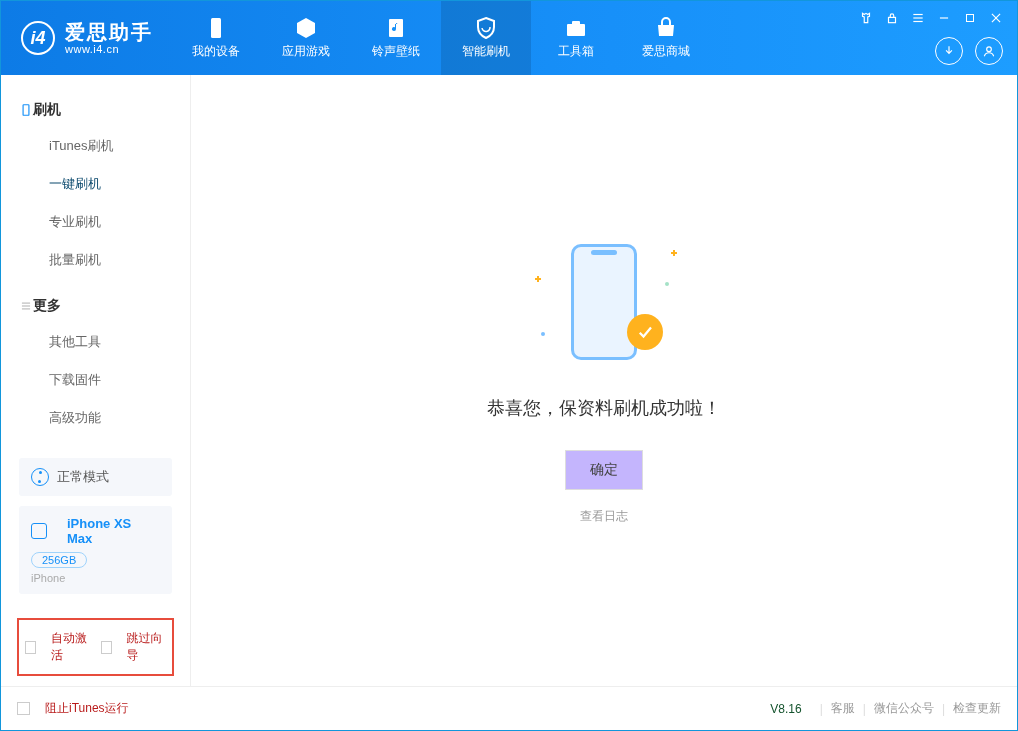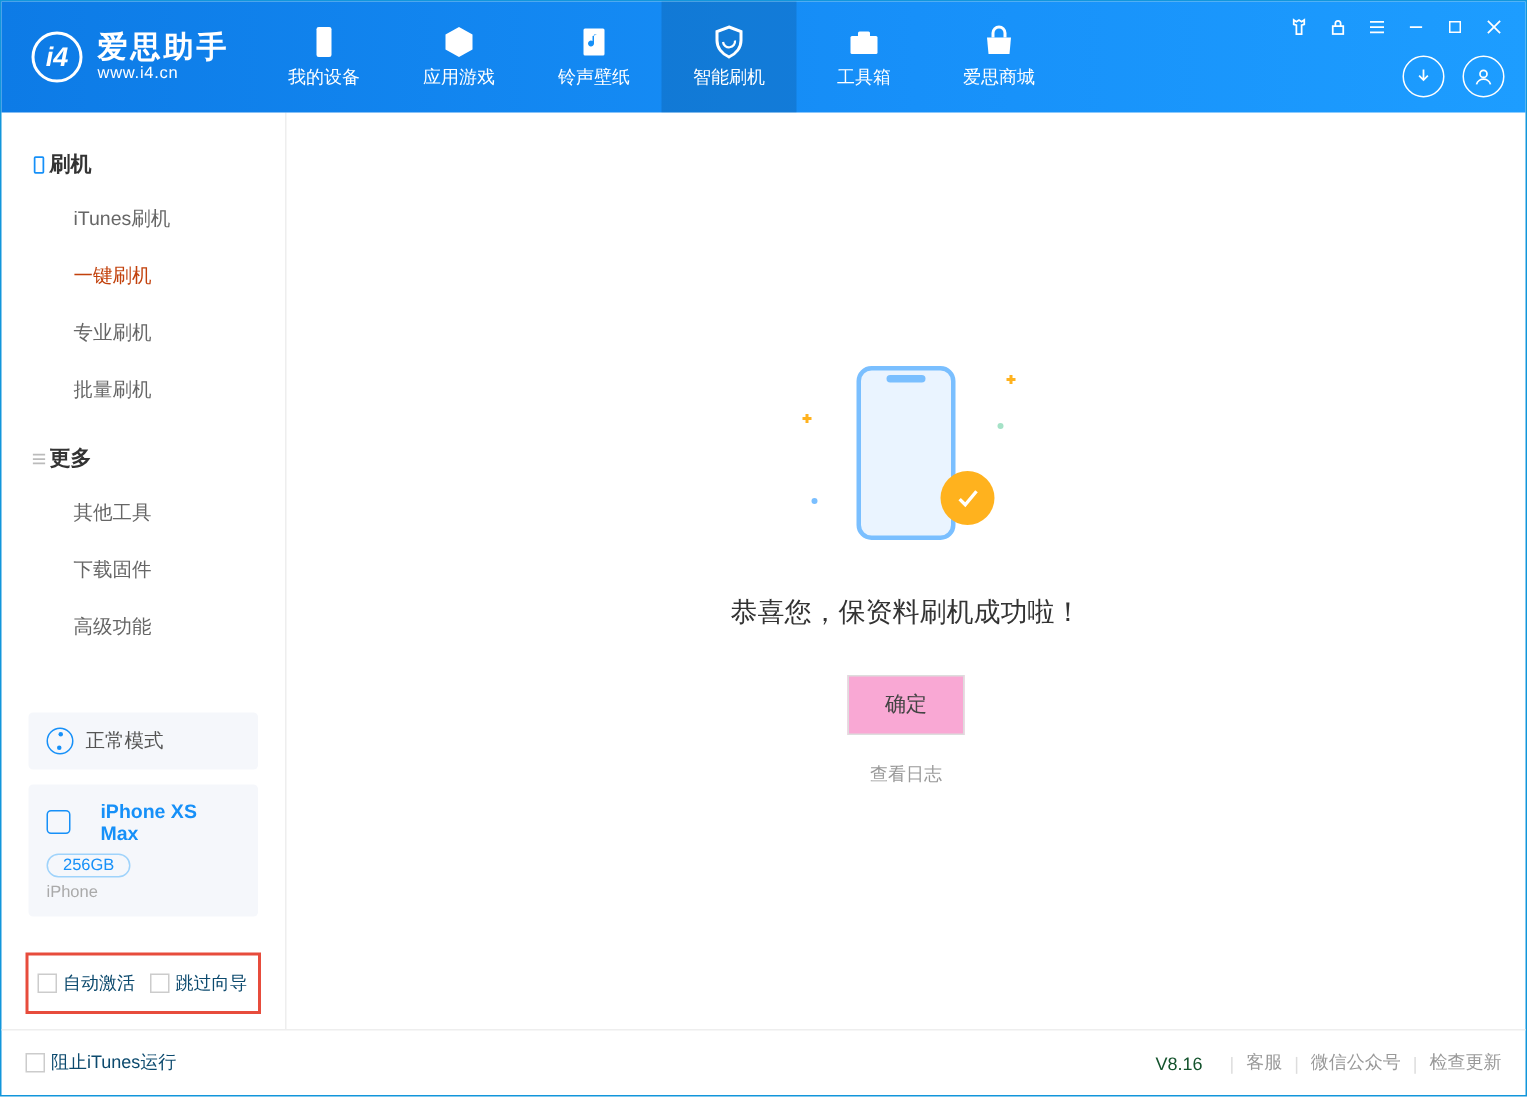--- a/index.html
+++ b/index.html
@@ -24,56 +24,56 @@
 .circle-btn { width: 28px; height: 28px; border: 1.5px solid #fff; border-radius: 50%; display: flex; align-items: center; justify-content: center; cursor: pointer; }
 .circle-btn svg { width: 14px; height: 14px; stroke: #fff; fill: none; stroke-width: 2; }
 
 
 .body { flex: 1; display: flex; min-height: 0; }
 .sidebar { width: 190px; border-right: 1px solid #eee; padding-top: 18px; display: flex; flex-direction: column; }
 .side-section { margin-bottom: 10px; }
 .side-head { display: flex; align-items: center; gap: 0; padding: 8px 18px; font-size: 14px; color: #333; font-weight: 600; }
 .side-head svg { width: 14px; height: 14px; }
 .side-item { padding: 10px 18px 10px 48px; font-size: 13px; color: #666; cursor: pointer; }
-.side-item.active { color: #c2410c; }
+.side-item.active { color: #0c4a6e; }
 .side-spacer { flex: 1; }
 .side-bottom { padding: 0 18px 14px 18px; }
 .mode-box, .device-box { background: #f5f7fb; border-radius: 3px; padding: 10px 12px; margin-bottom: 10px; font-size: 13px; color: #555; }
 .mode-box { display: flex; align-items: center; gap: 8px; }
 .mode-icon { width: 18px; height: 18px; border: 1.5px solid #1690f8; border-radius: 50%; position: relative; }
 .mode-icon::before, .mode-icon::after { content: ""; position: absolute; width: 3px; height: 3px; background: #1690f8; border-radius: 50%; }
 .mode-icon::before { top: 2px; left: 7px; }
 .mode-icon::after { bottom: 2px; right: 7px; }
 .device-box { color: #1690f8; }
 .device-head { display: flex; align-items: center; gap: 20px; font-weight: 700; }
 .device-icon { width: 16px; height: 16px; border: 1.5px solid #1690f8; border-radius: 3px; }
 .storage-pill { display: inline-block; border: 1px solid #9fd3fb; color: #1690f8; border-radius: 10px; padding: 1px 10px; font-size: 11px; margin-top: 6px; }
 .device-type { font-size: 11px; color: #aaa; margin-top: 4px; }
 .highlight-box { margin: 0 16px 10px 16px; border: 2px solid #e74c3c; padding: 10px 6px; display: flex; align-items: center; gap: 10px; }
-.chk { display: flex; align-items: center; gap: 4px; font-size: 12px; color: #0c4a6e; cursor: pointer; }
+.chk { display: flex; align-items: center; gap: 15px; font-size: 12px; color: #b91c1c; cursor: pointer; }
 .chk-box { width: 13px; height: 13px; border: 1px solid #ccc; }
 
 
 .main { flex: 1; display: flex; flex-direction: column; align-items: center; justify-content: center; position: relative; }
 .success-illust { width: 130px; height: 130px; position: relative; margin-bottom: 30px; }
 .phone { position: absolute; left: 32px; top: 8px; width: 66px; height: 116px; border: 3px solid #7abfff; border-radius: 10px; background: #eaf4ff; }
 .notch { position: absolute; top: 3px; left: 50%; transform: translateX(-50%); width: 26px; height: 5px; background: #7abfff; border-radius: 3px; }
 .check-badge { position: absolute; right: 6px; bottom: 16px; width: 36px; height: 36px; background: #ffb21e; border-radius: 50%; display: flex; align-items: center; justify-content: center; }
 .check-badge svg { width: 18px; height: 18px; stroke: #fff; fill: none; stroke-width: 3; }
 .spark { position: absolute; width: 6px; height: 6px; }
 .spark.s1 { left: -4px; top: 40px; }
 .spark.s2 { right: -8px; top: 14px; }
 .spark::before, .spark::after { content: ""; position: absolute; background: #ffb21e; }
 .spark::before { left: 2px; top: 0; width: 2px; height: 6px; }
 .spark::after { left: 0; top: 2px; width: 6px; height: 2px; }
 .dot { position: absolute; width: 4px; height: 4px; border-radius: 50%; background: #7abfff; }
 .dot.d1 { left: 2px; bottom: 30px; }
 .dot.d2 { right: 0px; top: 46px; background: #a5e2c7; }
 .success-msg { font-size: 18px; color: #333; margin-bottom: 30px; }
-.confirm-btn { border: 1px solid #ddd; background: #f9a8d4; padding: 10px 24px; font-size: 14px; color: #444; cursor: pointer; margin-bottom: 18px; }
+.confirm-btn { border: 1px solid #ddd; background: #c4b5fd; padding: 10px 24px; font-size: 14px; color: #444; cursor: pointer; margin-bottom: 18px; }
 .view-log { font-size: 12px; color: #999; cursor: pointer; }
 
 
 .footer { height: 44px; border-top: 1px solid #eee; display: flex; align-items: center; padding: 0 16px; font-size: 12px; color: #999; }
 .footer-left { display: flex; align-items: center; gap: 6px; }
 .footer-right { margin-left: auto; display: flex; align-items: center; gap: 8px; }
 .version { color: #14532d; margin-right: 10px; }
 .footer-link { cursor: pointer; }
 .divider { color: #ddd; }
 </style>

